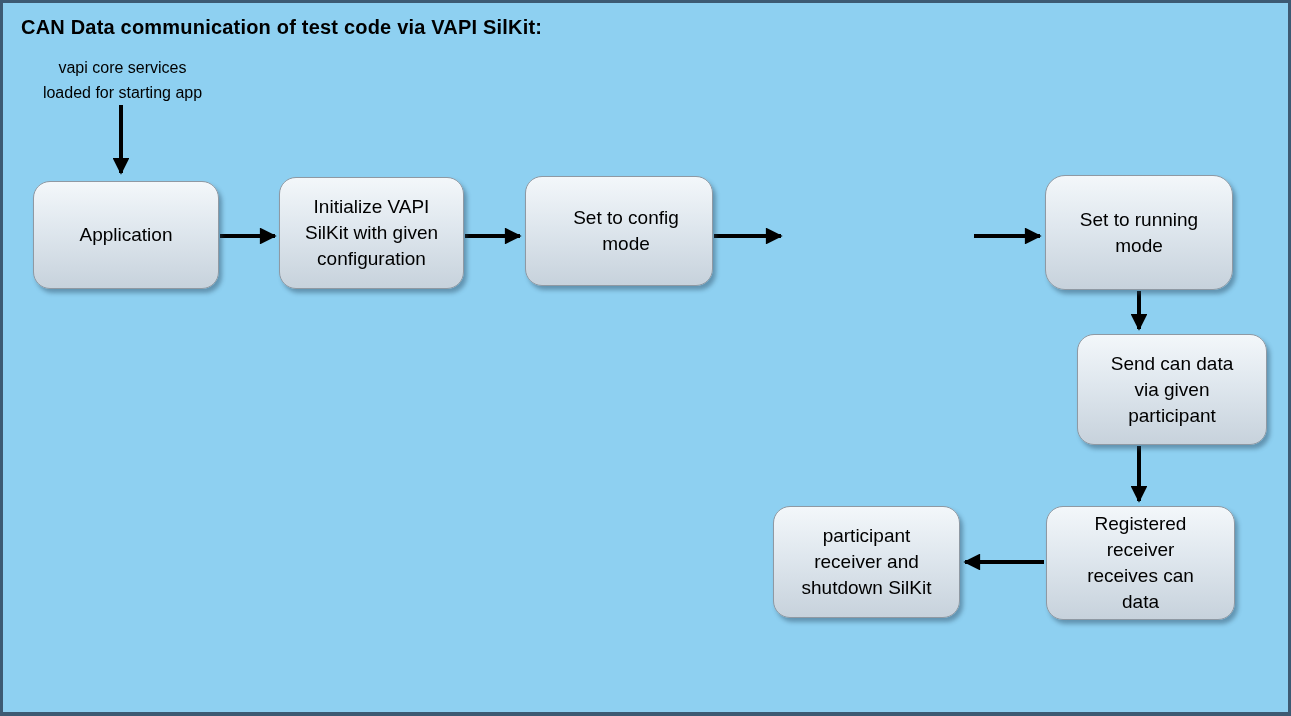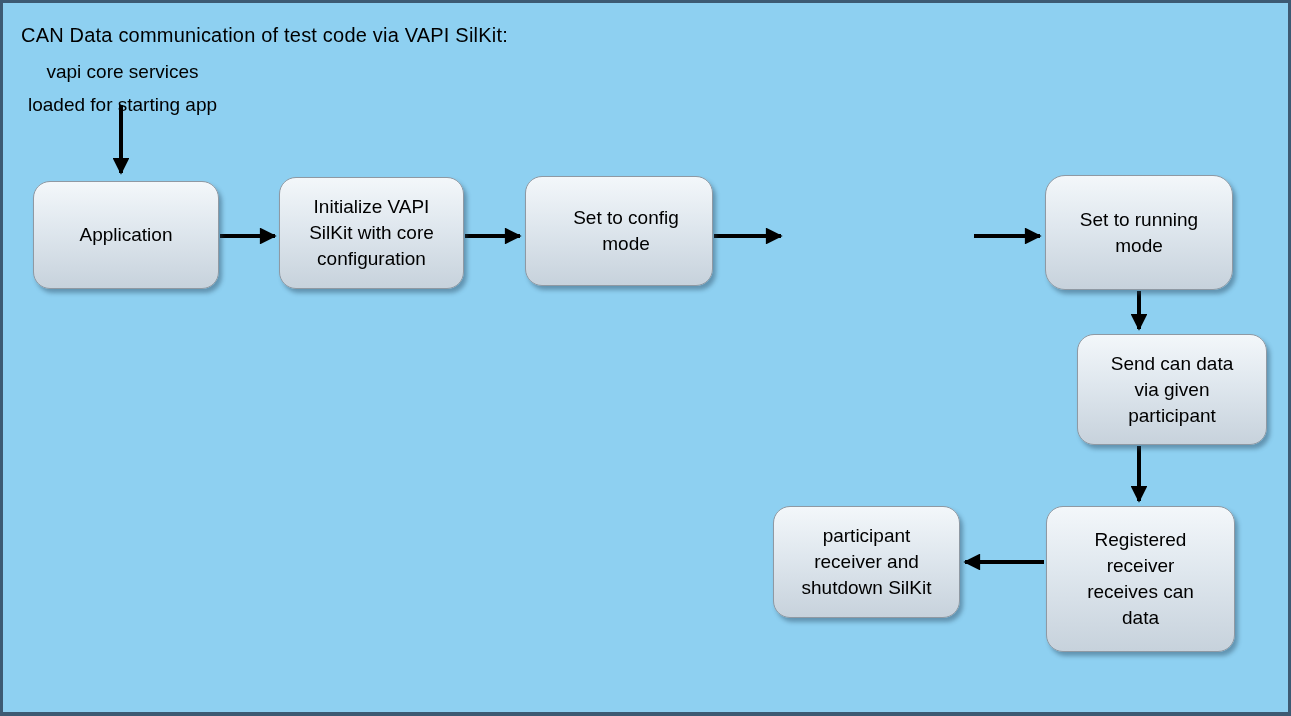--- a/index.html
+++ b/index.html
@@ -18,32 +18,32 @@
   .canvas{
     position:relative;
     width:1291px;height:716px;
     background:var(--canvas-background);
     border:3px solid var(--canvas-border);
     border-bottom-width:4px;
     overflow:hidden;
   }
   .title{
     position:absolute;
-    left:18px;top:21px;
+    left:18px;top:13px;
     font-size:20px;
-    font-weight:normal;
+    font-weight:bold;
     color:var(--text);
     letter-spacing:0.2px;
     white-space:pre-wrap;
   }
   .annotation{
     position:absolute;
     left:12px;top:52px;width:215px;
-    font-size:19px;
-    line-height:33px;
+    font-size:16px;
+    line-height:25px;
     text-align:center;
     color:var(--text);
     white-space:pre-wrap;
   }
   .node{
     position:absolute;
     display:flex;
     align-items:center;
     justify-content:center;
     text-align:center;
@@ -62,21 +62,21 @@
     left:0;top:0;width:1291px;height:716px;
     pointer-events:none;
   }
   
   #n0{left:30px;  top:178px; width:186px; height:108px;text-align:center;}
   #n1{left:276px; top:174px; width:185px; height:112px;}
   #n2{left:522px; top:173px; width:188px; height:110px;padding-left:24px;}
   #n3{left:783px; top:172px; width:187px; height:115px;}
   #n4{left:1042px;top:172px; width:188px; height:115px;border-radius:20px;}
   #n5{left:1042px;top:331px; width:190px; height:111px;margin-left:32px;}
-  #n6{left:1043px;top:503px; width:189px; height:146px;}
+  #n6{left:1043px;top:503px; width:189px; height:114px;}
   #n7{left:770px; top:503px; width:187px; height:112px;}
 </style>
 </head>
 <body>
 
 <div class="canvas">
 
   <div class="title">CAN Data communication of test code via VAPI SilKit:</div>
 
   <div class="annotation">vapi core services
@@ -96,21 +96,21 @@
     <line x1="1136" y1="288" x2="1136" y2="326" stroke="#000" stroke-width="4" marker-end="url(#arrowhead)"></line>
     <line x1="1136" y1="443" x2="1136" y2="498" stroke="#000" stroke-width="4" marker-end="url(#arrowhead)"></line>
     <line x1="1041" y1="559" x2="962" y2="559" stroke="#000" stroke-width="4" marker-end="url(#arrowhead)"></line>
   </svg>
 
   <div class="node" id="n0">
     <span>Application</span>
   </div>
   <div class="node" id="n1">
     <span>Initialize VAPI
-SilKit with core
+SilKit with given
 configuration</span>
   </div>
   <div class="node" id="n2">
     <span>Set to config
 mode</span>
   </div>
   <div class="node" id="n4">
     <span>Set to running
 mode</span>
   </div>

